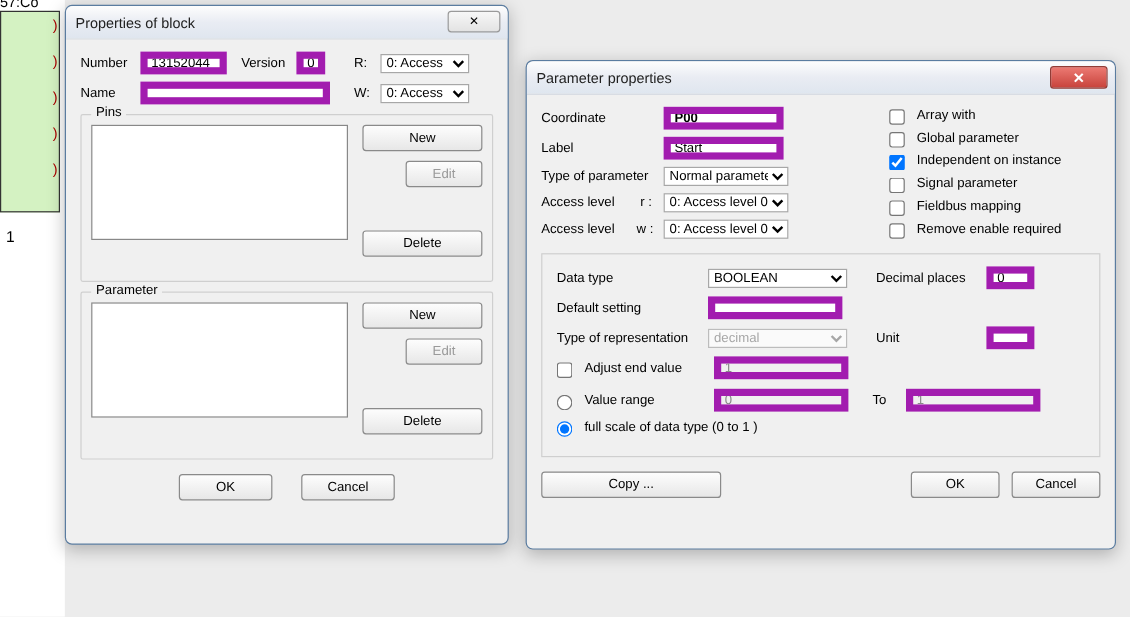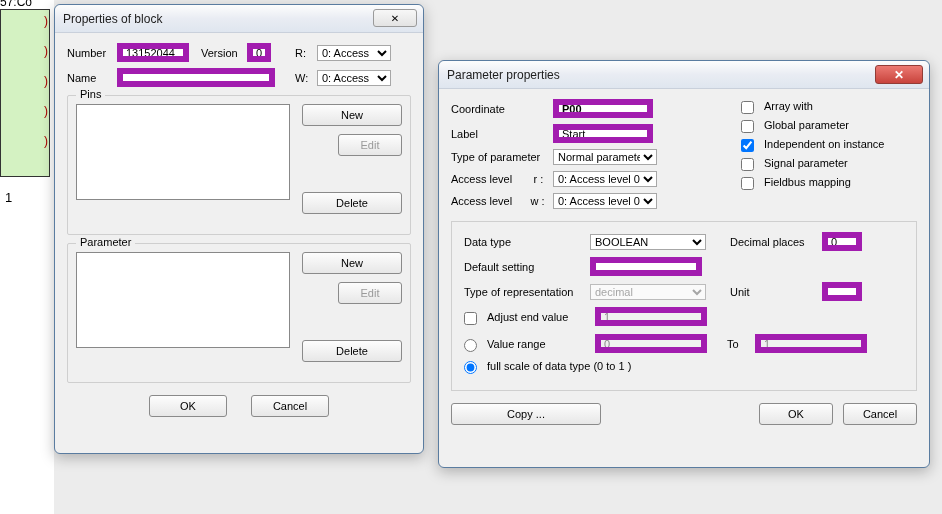--- a/index.html
+++ b/index.html
@@ -204,21 +204,21 @@
       </div>
     </div>
 
     <div style="display:flex;justify-content:center;gap:24px;margin-top:12px">
       <button class="btn" style="min-width:78px">OK</button>
       <button class="btn" style="min-width:78px">Cancel</button>
     </div>
   </div>
 </div>
 
-<div class="dialog" style="left:438px; top:60px; width:492px; height:408px;">
+<div class="dialog" style="left:438px; top:50px; width:492px; height:408px;">
   <div class="titlebar">
     <span class="title">Parameter properties</span>
     <div class="win-close red">
       <span>✕</span>
     </div>
   </div>
   <div class="body">
     <div style="display:flex;">
       <div style="width:290px">
         <div class="row">
@@ -255,20 +255,24 @@
             <input type="checkbox" class="chk" checked="" style="">
             <span>Independent on instance</span>
           </div>
         <div class="row">
             <input type="checkbox" class="chk" style="">
             <span>Signal parameter</span>
           </div>
         <div class="row">
             <input type="checkbox" class="chk" style="">
             <span>Fieldbus mapping</span>
+          </div>
+        <div class="row">
+            <input type="checkbox" class="chk" style="">
+            <span>Remove enable required</span>
           </div>
       </div>
     </div>
 
     <div class="fieldset-box">
       <div class="row">
         <label class="lbl" style="width:120px">Data type</label>
         <select class="sel" style="width:116px"><option>BOOLEAN</option></select>
         <label class="lbl" style="width:86px;margin-left:18px">Decimal places</label>
         <input class="txt" style="width: 40px;" value="0">

